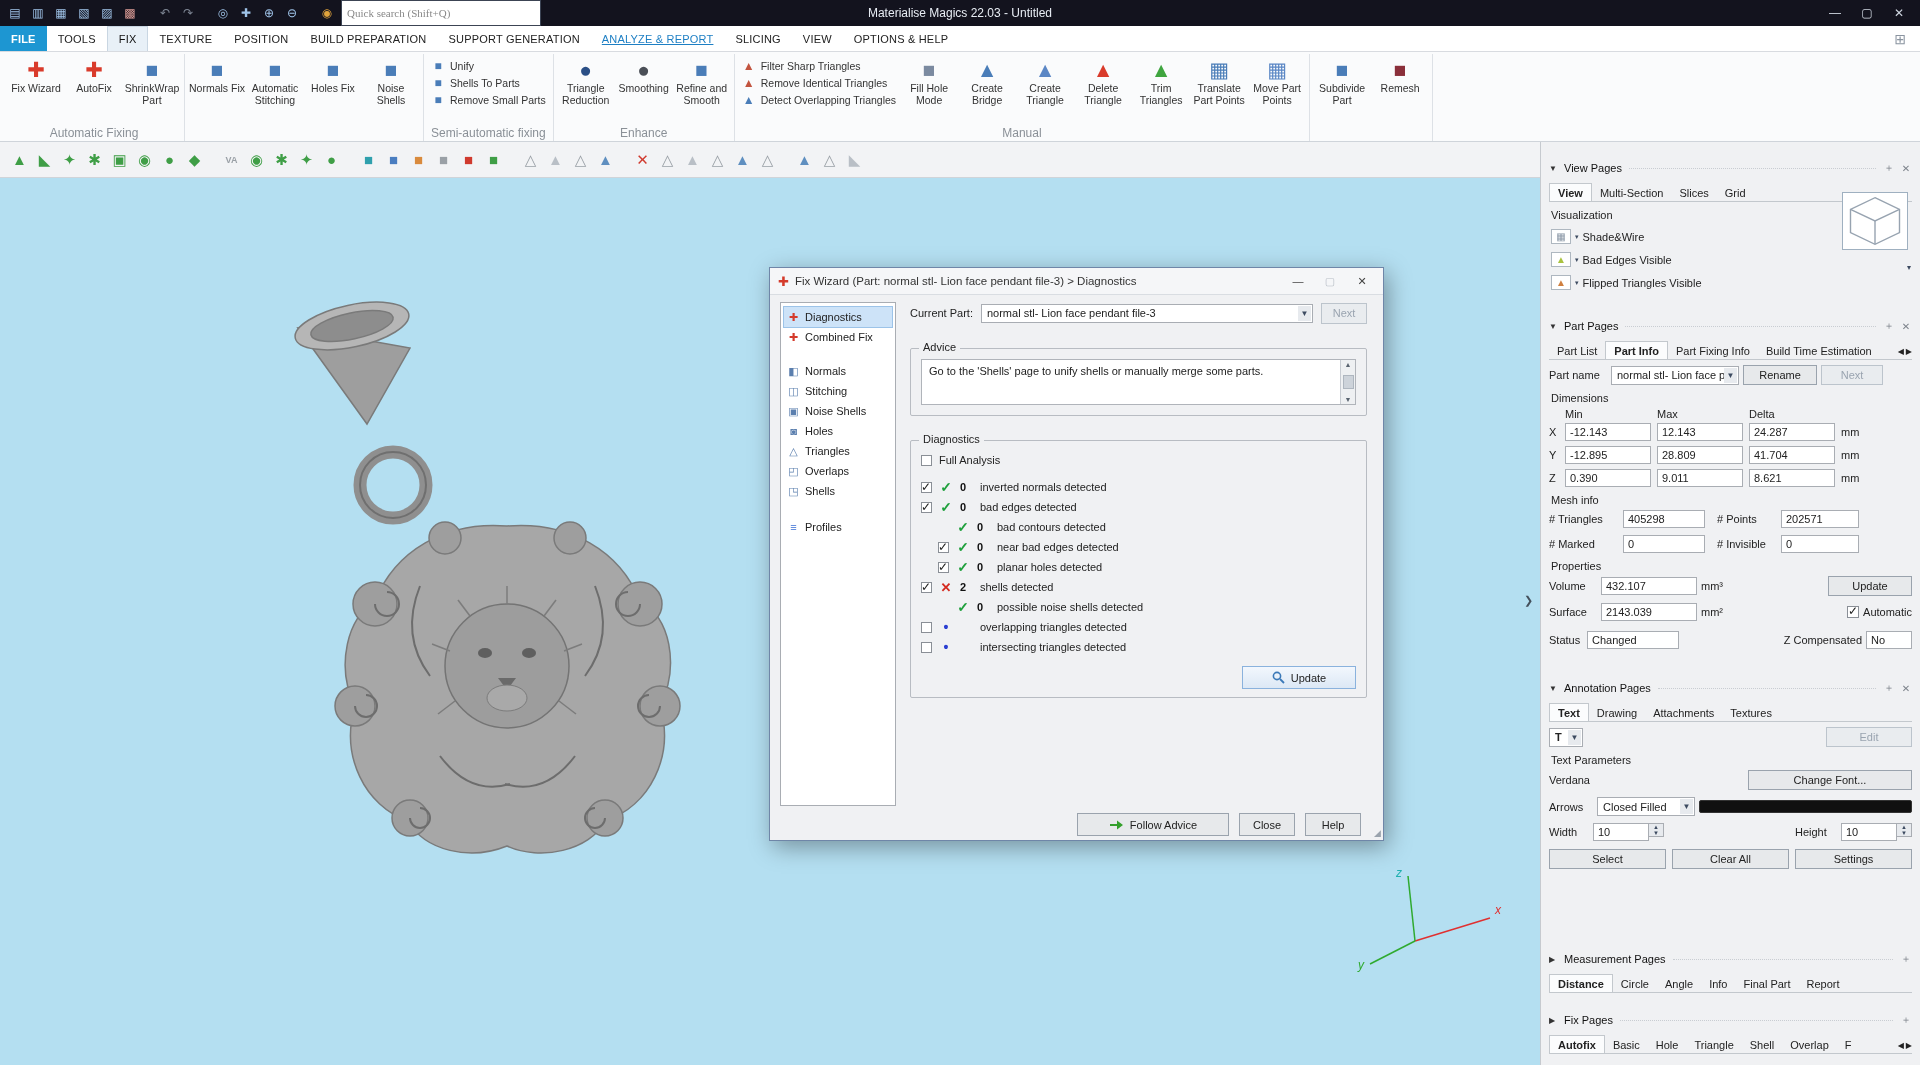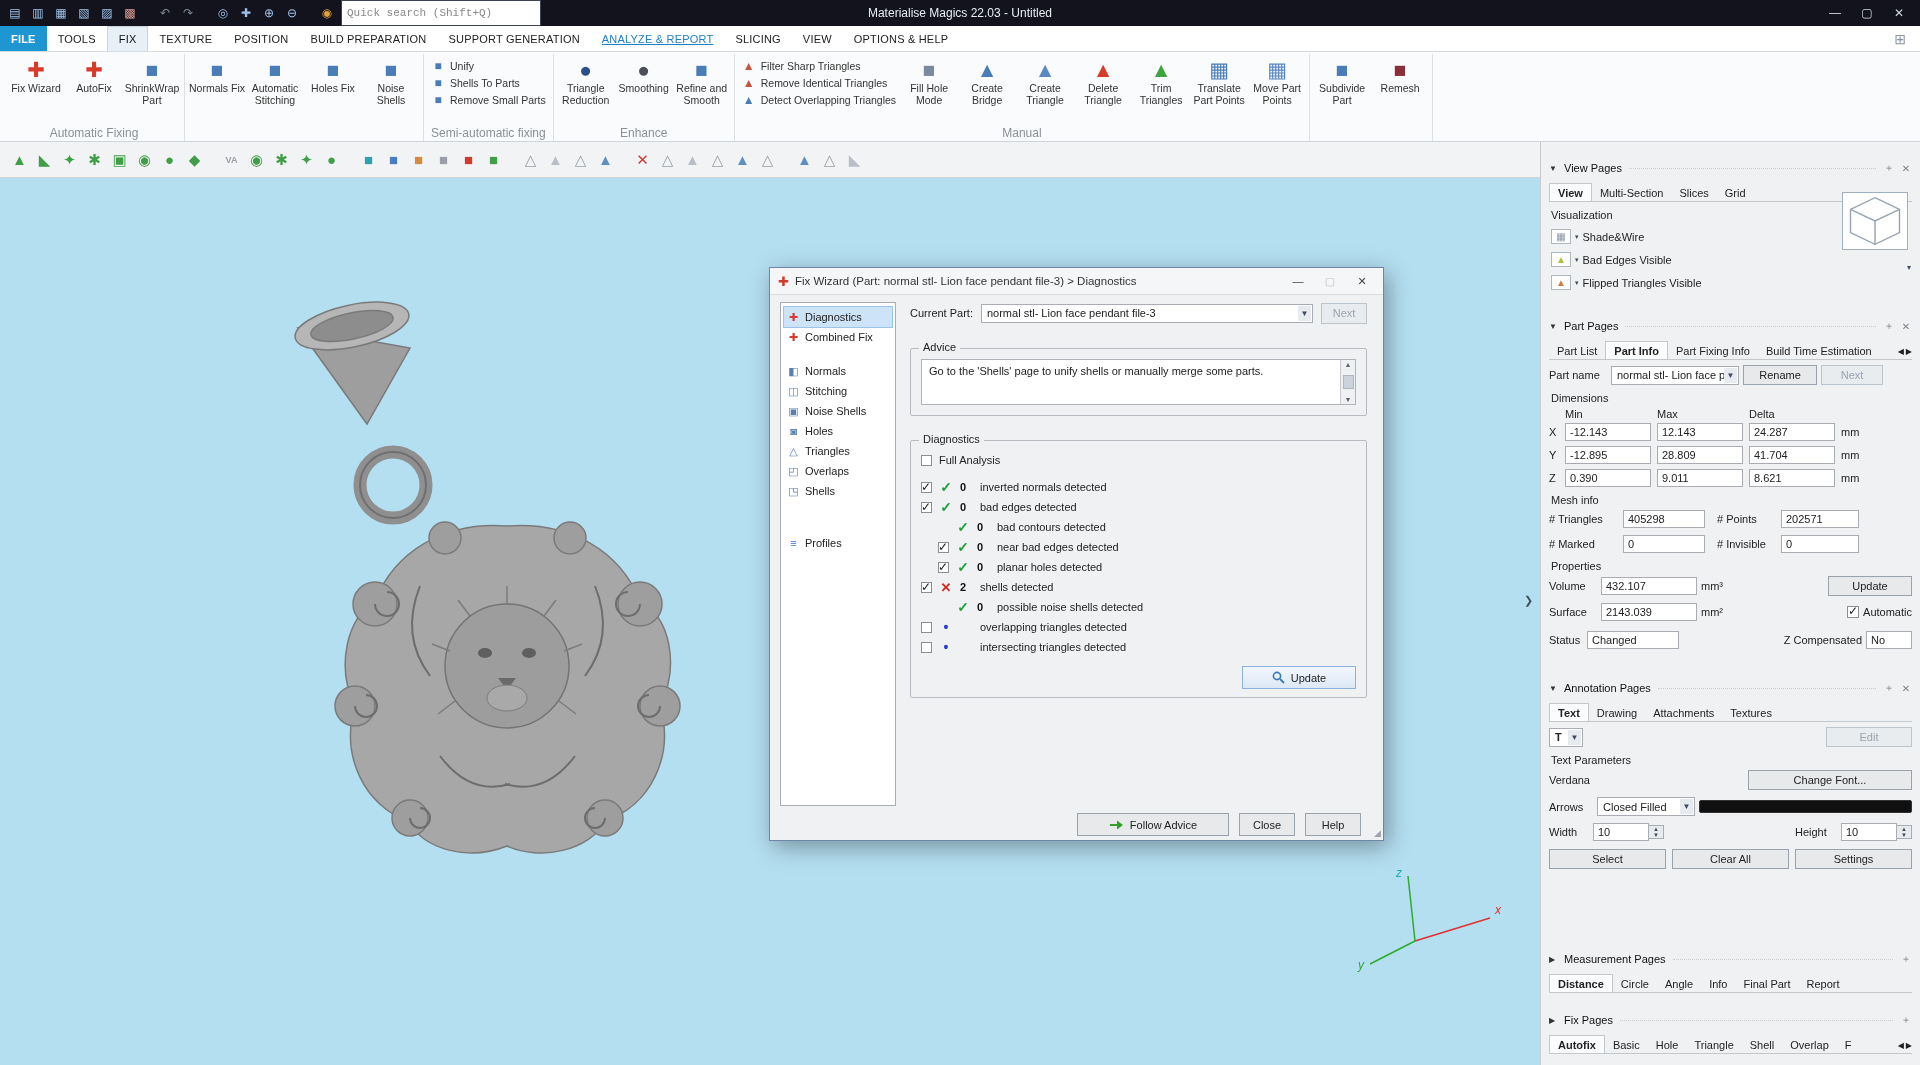--- a/index.html
+++ b/index.html
@@ -4,21 +4,21 @@
 <style>
   *{box-sizing:border-box;margin:0;padding:0}
   html,body{width:1920px;height:1065px;overflow:hidden}
   body{font-family:"Liberation Sans",sans-serif;font-size:12px;background:#b4dff1;position:relative;color:#222}
 
   
   .titlebar{position:absolute;top:0;left:0;right:0;height:26px;background:#13131e;display:flex;align-items:center;padding:0 6px;gap:5px;z-index:30}
   .tb-icon{width:18px;height:18px;display:flex;align-items:center;justify-content:center;font-size:12px;cursor:pointer}
   .tb-icon.sep{margin-left:12px}
   .tc-blue{color:#9fc3e8}.tc-gray{color:#7e8694}.tc-orange{color:#e0a33c}.tc-red{color:#d99a94}
-  .tb-search{width:200px;height:18px;background:#fff;border:1px solid #3c4454;font-size:11px;color:#333;padding:12px 5px;font-family:Liberation Mono, monospace}
+  .tb-search{width:200px;height:18px;background:#fff;border:1px solid #3c4454;font-size:11px;color:#333;padding:12px 5px;font-family:Liberation Serif, serif}
   .tb-search::placeholder{color:#888}
   .tb-title{position:absolute;left:0;right:0;text-align:center;color:#e8edf4;font-size:12px;pointer-events:none}
   .tb-win{margin-left:auto;display:flex;gap:2px;color:#cfd6e0;z-index:2}
   .tb-winbtn{width:30px;height:22px;display:flex;align-items:center;justify-content:center;font-size:12px;cursor:pointer}
 
   
   .menubar{position:absolute;top:26px;left:0;right:0;height:26px;background:#fff;border-bottom:1px solid #d8dbe0;display:flex;align-items:stretch;z-index:29}
   .mtab{padding:0 11px;font-size:11px;display:flex;align-items:center;color:#222;cursor:pointer;letter-spacing:.2px}
   .mtab.file{background:#1d96d2;color:#fff;font-weight:bold}
   .mtab.active{background:#e8f0f7;border:1px solid #c9d6e2;border-bottom:none;color:#111}
@@ -89,40 +89,40 @@
   .cubebox-arrow{position:absolute;right:-4px;top:70px;font-size:8px;color:#3c4a60}
   .dimhead{display:flex;gap:6px;padding-left:16px;font-size:11px;color:#222;margin-bottom:3px}
   .dimhead span{width:86px}
   .dimrow{display:flex;align-items:center;gap:6px;margin-bottom:5px;font-size:11px}
   .dimrow .axis{width:10px}
   .dimrow .inbox{width:86px}
   .dimrow .unit{width:22px;color:#222}
   .cbox{width:12px;height:12px;border:1px solid #8a8f96;background:#fff;position:relative;display:inline-block;flex:0 0 auto}
   .cbox.checked::before{content:"✓";position:absolute;left:0;top:-3px;font-size:12px;color:#222}
   .swatch{flex:1;height:13px;background:#101010;border:1px solid #333;border-radius:2px}
-  .spin{display:flex;align-items:center}
+  .spin{display:flex;align-items:flex-start}
   .spin .inbox{width:56px}
   .sarrows{width:15px;border:1px solid #a9adb3;border-left:none;display:flex;flex-direction:column;background:#e7eaee}
   .sarrows span{flex:1;display:flex;align-items:center;justify-content:center;font-size:6px;color:#3c4a60;cursor:pointer}
   .pbtnrow{display:flex;gap:6px;margin-top:8px}
   .pbtnrow .btn{flex:1}
   .grow{flex:1}
 
   
   .dialog{position:absolute;left:769px;top:267px;width:615px;height:574px;background:#f0f1f3;border:1px solid #6f86a8;box-shadow:4px 6px 22px rgba(0,0,0,.35);z-index:50}
   .dlg-titlebar{height:27px;background:#f5f6f8;border-bottom:1px solid #d9dde2;display:flex;align-items:center;padding:0 8px;gap:6px}
   .dlg-title{font-size:11.5px;color:#333;flex:1;white-space:nowrap;overflow:hidden}
   .dlg-ico{color:#d43b2c;font-size:13px}
   .dlg-winbtn{width:26px;height:20px;display:flex;align-items:center;justify-content:center;font-size:11px;color:#444;cursor:pointer}
   .dlg-winbtn.dim{color:#b8bec6}
   .wsidebar{position:absolute;left:10px;top:34px;width:116px;bottom:34px;background:#fff;border:1px solid #a9adb3;padding:4px 3px;overflow:hidden}
   .witem{display:flex;align-items:center;gap:5px;height:20px;font-size:11px;color:#222;padding:0 3px;cursor:pointer}
   .witem.active{background:#cde3f8;outline:1px solid #9cc3e8}
   .witem.gap{margin-top:14px}
-  .witem.gap2{margin-top:32px}
+  .witem.gap2{margin-top:16px}
   .dgi{width:13px;text-align:center;font-size:11px}
   .dg-diag::before{content:"✚";color:#d43b2c}
   .dg-normals::before{content:"◧";color:#5b7fae}
   .dg-stitch::before{content:"◫";color:#5b7fae}
   .dg-noise::before{content:"▣";color:#5b7fae}
   .dg-holes::before{content:"◙";color:#5b7fae}
   .dg-tri::before{content:"△";color:#5b7fae}
   .dg-over::before{content:"◰";color:#5b7fae}
   .dg-shells::before{content:"◳";color:#5b7fae}
   .dg-prof::before{content:"≡";color:#3b6fd4}

